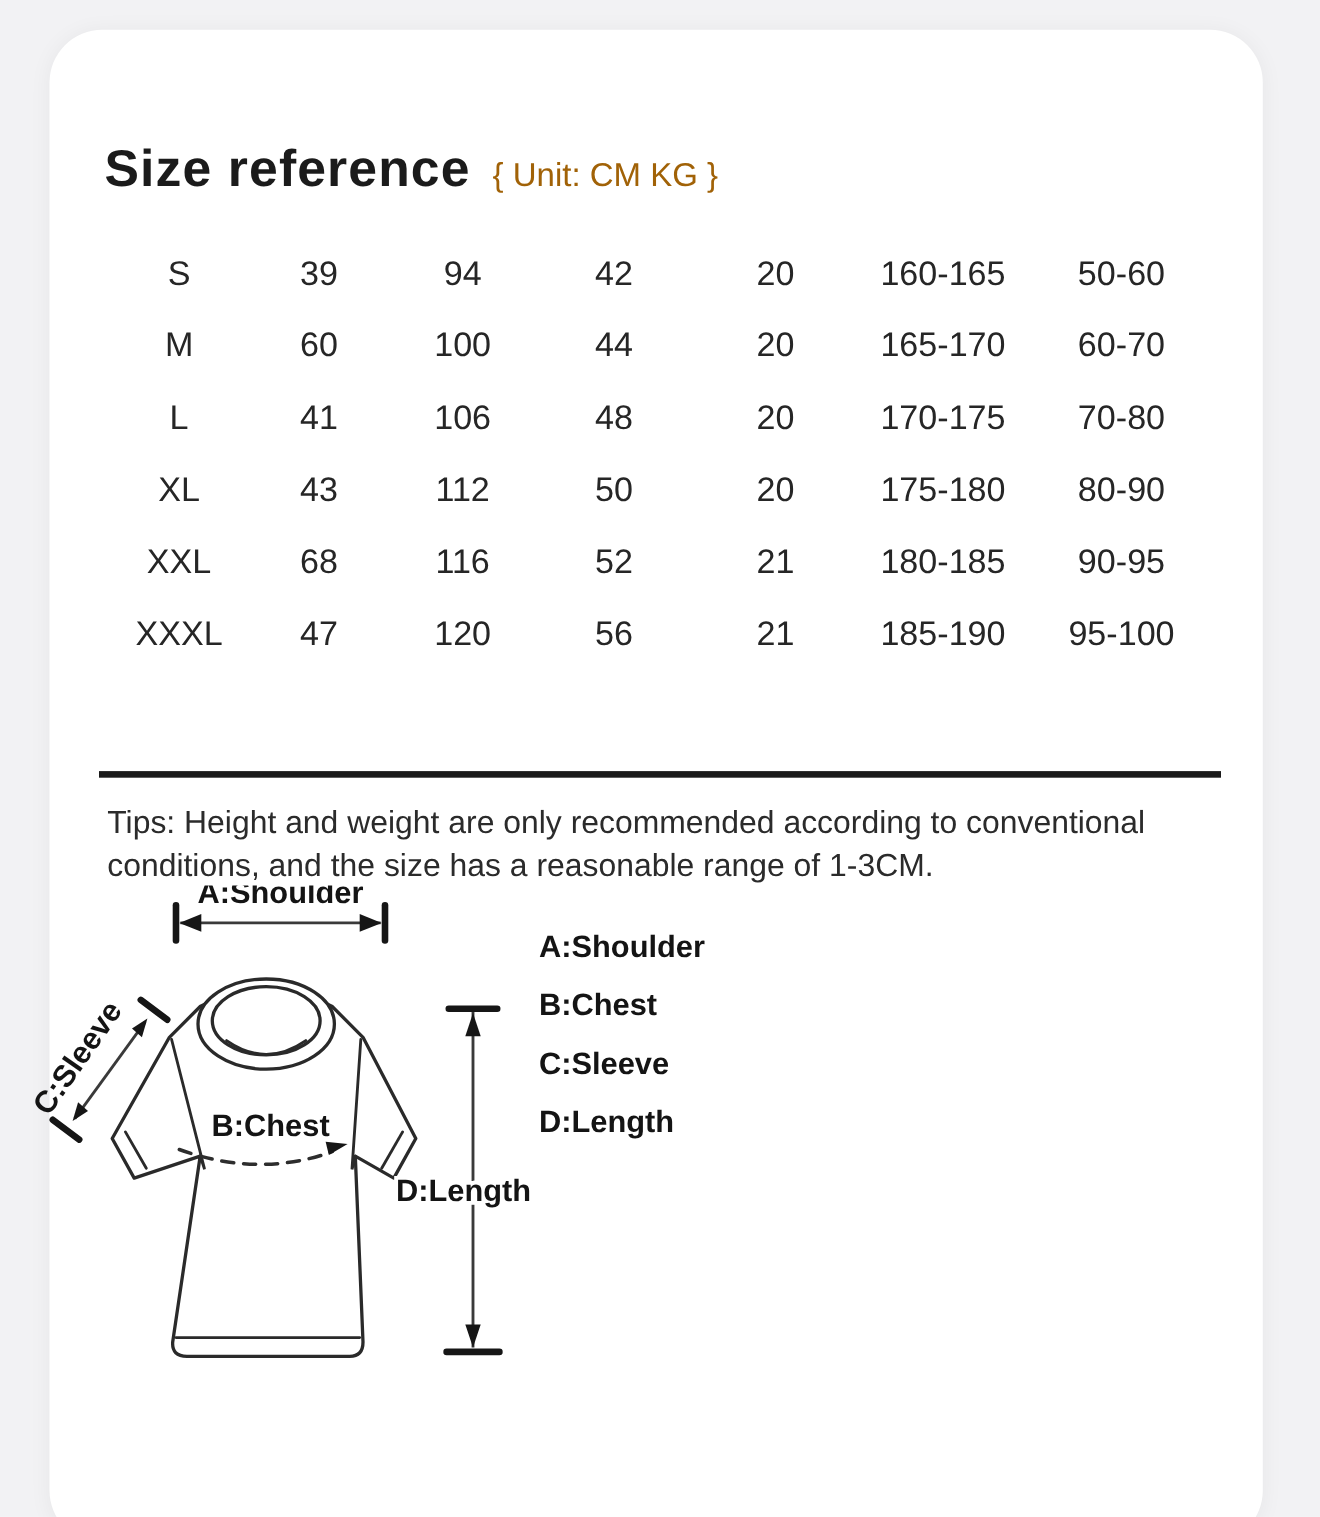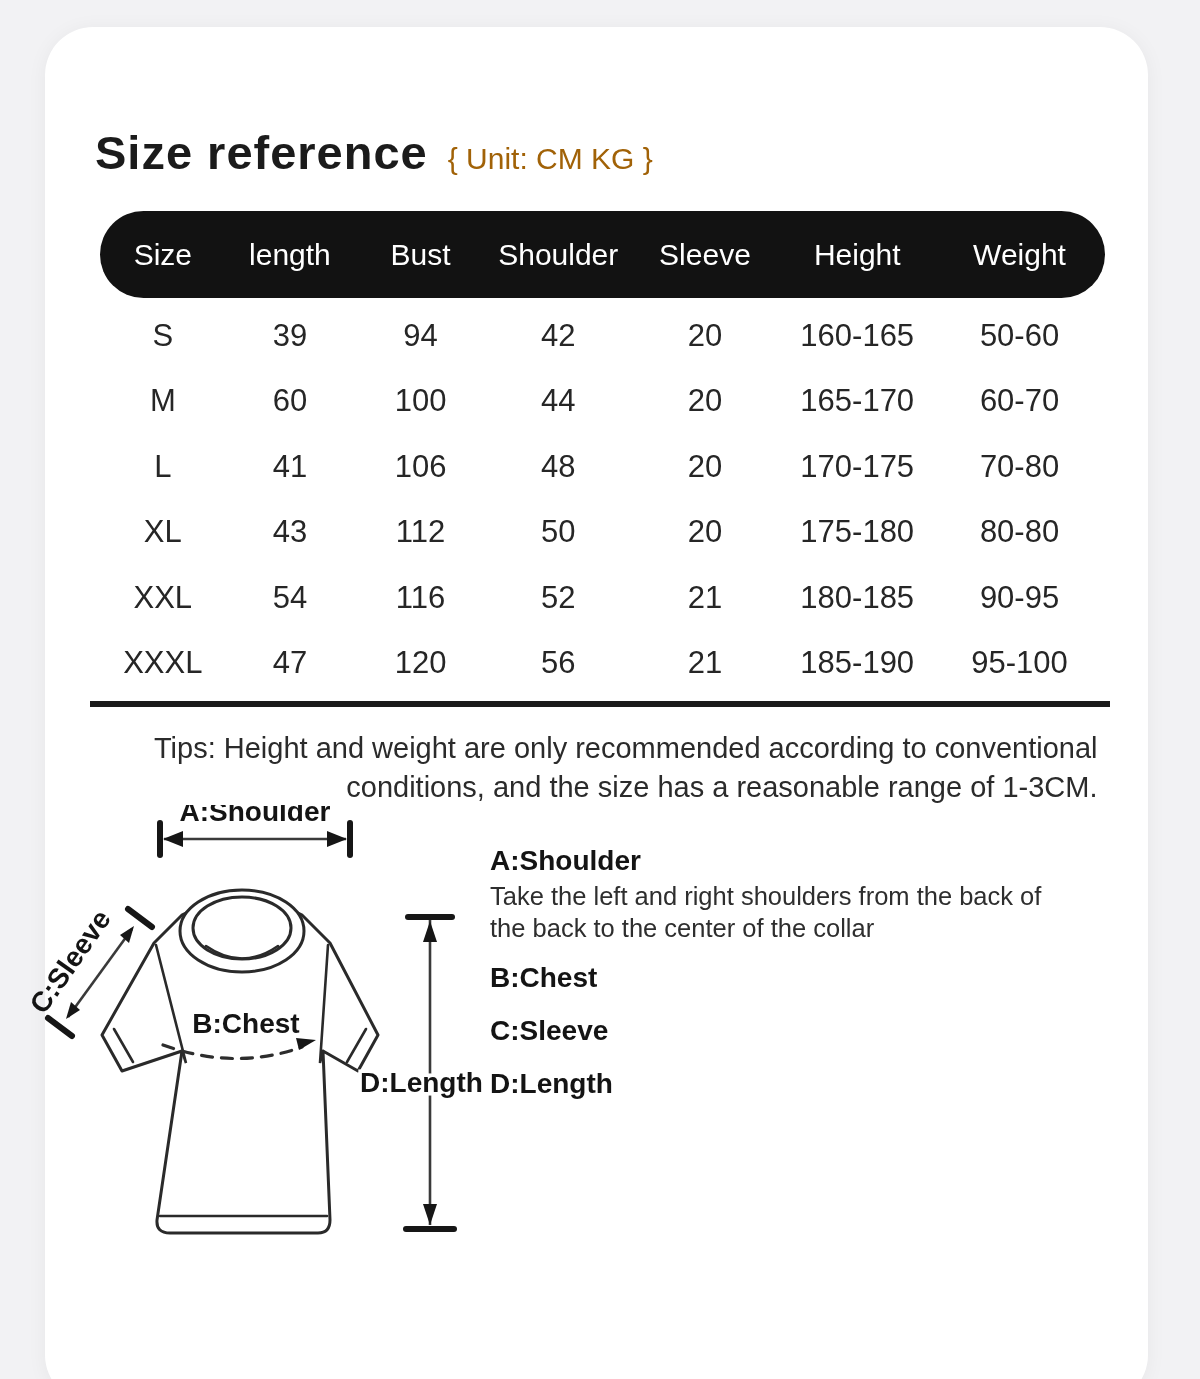--- a/index.html
+++ b/index.html
@@ -68,21 +68,21 @@
     color:#262626;
   }
   .table-bottom-rule{
     position:absolute; left:45px; top:674px;
     width:1020px; height:6px;
     background:var(--line);
   }
   
   .tips{
     position:absolute; left:50px; top:702px; width:1005px;
-    text-align:right;
+    text-align:left;
     font-size:29px; line-height:1.33;
     color:#2b2b2b;
   }
   .tips-inner{max-width:1000px;margin:0 auto;}
   
   .diagram-svg{
     position:absolute; left:-15px; top:778px;
     width:460px; height:580px;
   }
   .diagram-svg .shirt{
@@ -129,29 +129,20 @@
 <body>
 
 <div class="card">
 
   <div class="title-row">
     <span class="title">Size reference</span>
     <span class="unit-note">{ Unit: CM KG }</span>
   </div>
 
   <div class="size-table">
-    <div class="thead">
-        <div class="th">Size</div>
-        <div class="th">length</div>
-        <div class="th">Bust</div>
-        <div class="th">Shoulder</div>
-        <div class="th">Sleeve</div>
-        <div class="th">Height</div>
-        <div class="th">Weight</div>
-      </div>
     <div class="tbody">
         <div class="trow">
           <div class="td">S</div>
           <div class="td">39</div>
           <div class="td">94</div>
           <div class="td">42</div>
           <div class="td">20</div>
           <div class="td">160-165</div>
           <div class="td">50-60</div>
         </div>
@@ -173,25 +164,25 @@
           <div class="td">170-175</div>
           <div class="td">70-80</div>
         </div>
         <div class="trow">
           <div class="td">XL</div>
           <div class="td">43</div>
           <div class="td">112</div>
           <div class="td">50</div>
           <div class="td">20</div>
           <div class="td">175-180</div>
-          <div class="td">80-80</div>
+          <div class="td">80-90</div>
         </div>
         <div class="trow">
           <div class="td">XXL</div>
-          <div class="td">54</div>
+          <div class="td">68</div>
           <div class="td">116</div>
           <div class="td">52</div>
           <div class="td">21</div>
           <div class="td">180-185</div>
           <div class="td">90-95</div>
         </div>
         <div class="trow">
           <div class="td">XXXL</div>
           <div class="td">47</div>
           <div class="td">120</div>
@@ -261,21 +252,20 @@
     <path class="bar" d="M 376 424 L 424 424"></path>
     <path class="dim" d="M 400 115 L 400 420"></path>
     <polygon class="head" points="400,116 393,137 407,137"></polygon>
     <polygon class="head" points="400,420 393,399 407,399"></polygon>
     <text x="330" y="287" class="halo">D:Length</text>
   </svg>
 
   <div class="defs">
       <div class="def">
         <div class="def-term">A:Shoulder</div>
-        <div class="def-desc">Take the left and right shoulders from the back of the back to the center of the collar</div>
       </div>
       <div class="def">
         <div class="def-term">B:Chest</div>
       </div>
       <div class="def">
         <div class="def-term">C:Sleeve</div>
       </div>
       <div class="def">
         <div class="def-term">D:Length</div>
       </div>

